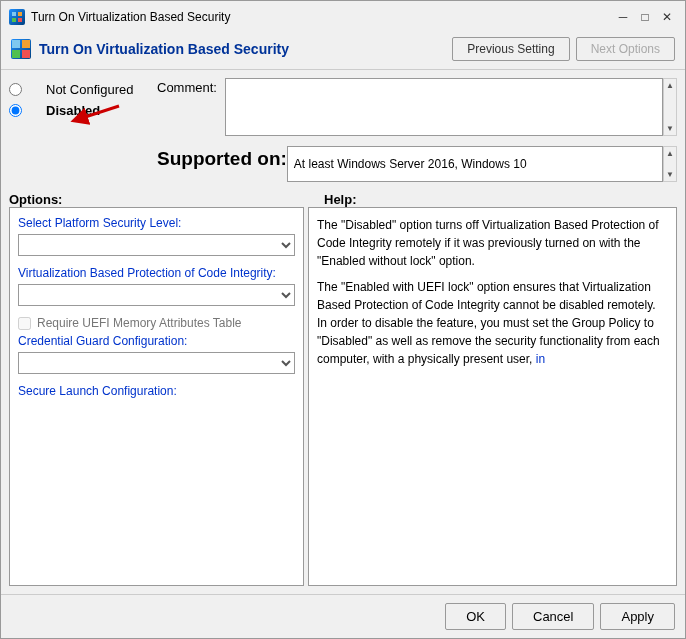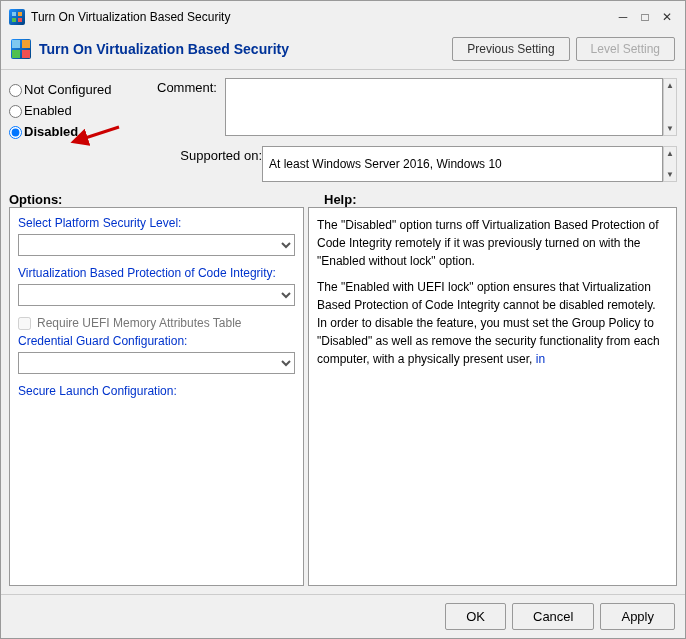--- a/index.html
+++ b/index.html
@@ -130,22 +130,22 @@
     .radio-group {
       display: flex;
       flex-direction: column;
       gap: 6px;
       min-width: 140px;
       padding-top: 4px;
     }
 
     .radio-item {
       display: flex;
-      align-items: flex-end;
-      gap: 2px;
+      align-items: center;
+      gap: 24px;
       cursor: pointer;
     }
 
     .radio-item input[type="radio"] {
       margin: 0;
       cursor: pointer;
     }
 
     .radio-label {
       font-size: 13px;
@@ -171,22 +171,22 @@
       height: 60px;
     }
 
     .supported-section {
       display: flex;
       margin-top: 4px;
       align-items: flex-start;
     }
 
     .supported-label {
-      font-size: 13px;
-      font-weight: 400;
+      font-size: 19px;
+      font-weight: 700;
       min-width: 105px;
       padding-top: 2px;
       text-align: right;
     }
 
     .supported-box {
       flex: 1;
       border: 1px solid #999;
       background: white;
       padding: 4px 6px;
@@ -369,36 +369,32 @@
           <rect x="1" y="1" width="8" height="8" fill="#7ec8f0"></rect>
           <rect x="11" y="1" width="8" height="8" fill="#f0a030"></rect>
           <rect x="1" y="11" width="8" height="8" fill="#50c050"></rect>
           <rect x="11" y="11" width="8" height="8" fill="#f05050"></rect>
         </svg>
       </div>
       <span class="header-title">Turn On Virtualization Based Security</span>
     </div>
     <div class="nav-buttons">
       <button class="nav-btn">Previous Setting</button>
-      <button class="nav-btn disabled-btn">Level Setting</button>
+      <button class="nav-btn disabled-btn">Next Options</button>
     </div>
   </div>
 
   <div class="main-content">
 
     <div class="top-section">
 
       <div class="radio-group">
         <label class="radio-item">
           <input type="radio" name="config" value="not_configured" style="">
           <span class="radio-label">Not Configured</span>
-        </label>
-        <label class="radio-item">
-          <input type="radio" name="config" value="enabled" style="">
-          <span class="radio-label">Enabled</span>
         </label>
         <label class="radio-item" style="position:relative">
           <input type="radio" name="config" value="disabled" checked="" style="">
           <span class="radio-label selected">Disabled</span>
 
           <svg style="position:absolute; left:55px; top:-2px;" width="60" height="28" viewBox="0 0 60 28">
             <defs>
               <marker id="arrowhead" markerWidth="6" markerHeight="6" refX="3" refY="3" orient="auto">
                 <polygon points="0 0, 6 3, 0 6" fill="#cc0000"></polygon>
               </marker>

